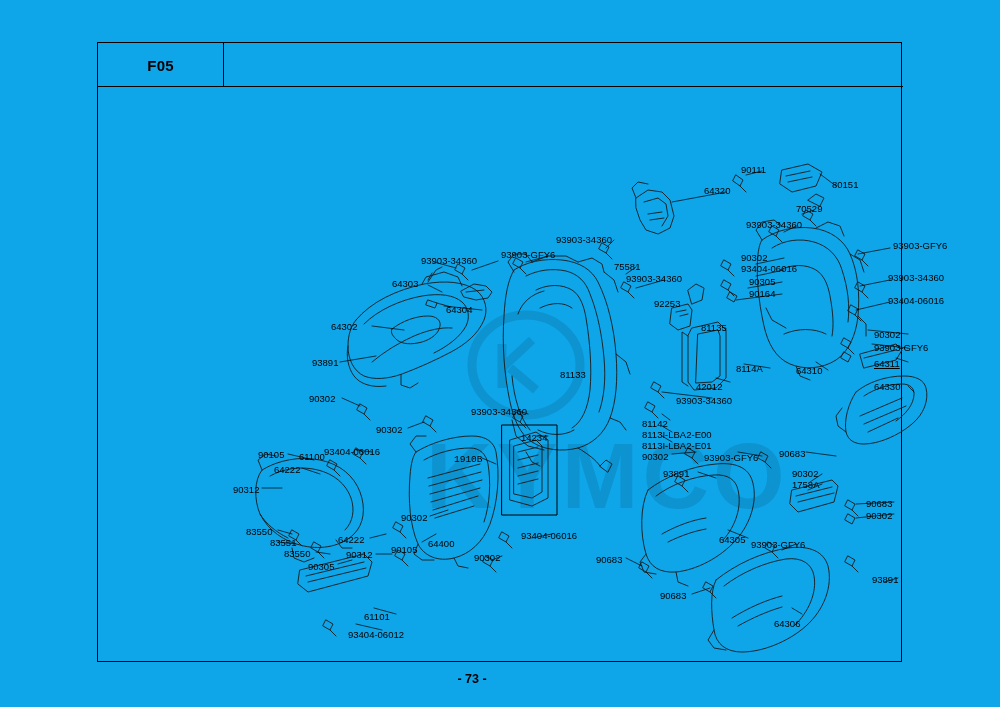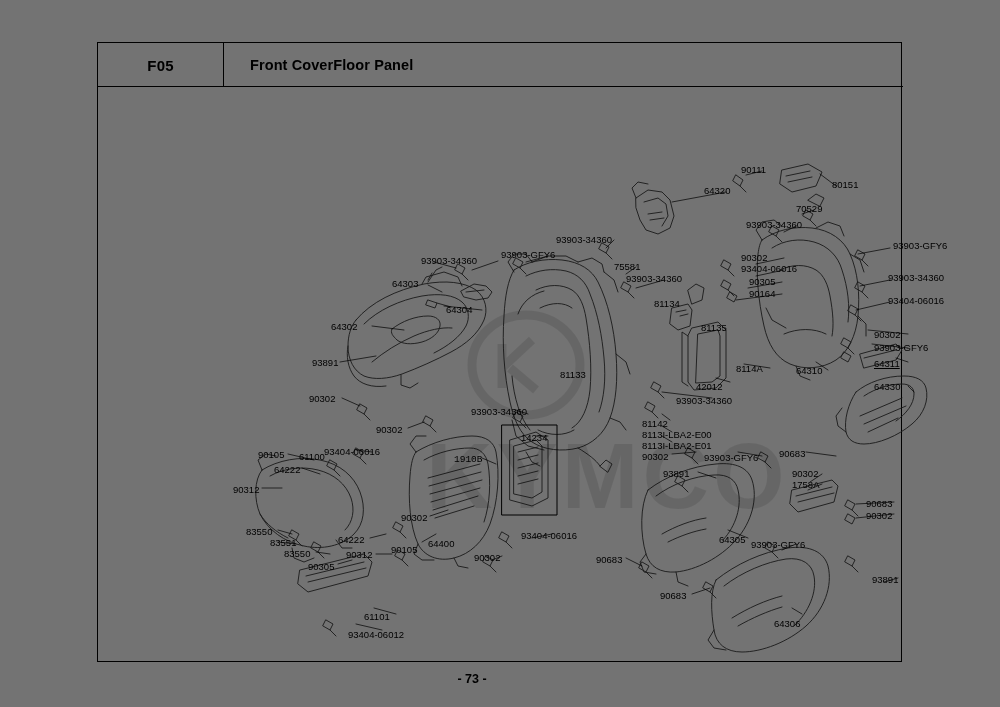--- a/index.html
+++ b/index.html
@@ -12,21 +12,21 @@
     height: 707px;
     font-family: "Liberation Sans", sans-serif;
     position: relative;
     overflow: hidden;
   }
   #page {
     position: absolute;
     left: 0; top: 0;
     width: 1000px;
     height: 707px;
-    background: #737373;
+    background: #0ea5e9;
   }
   
   .frame {
     position: absolute;
     left: 97px;
     top: 42px;
     width: 805px;
     height: 620px;
     border: 1px solid #000;
     box-sizing: border-box;
@@ -105,21 +105,20 @@
 </head>
 <body>
 
 <div id="page">
 
   <div class="frame">
     <div class="header-bar">
       <div class="header-code-cell">
         <span class="header-code">F05</span>
       </div>
-      <div class="header-title">Front CoverFloor Panel</div>
     </div>
 
     <div id="canvas">
       <svg width="803" height="574" viewBox="0 0 803 574">
         <g fill="none" stroke="#1a1a1a" stroke-width="0.9" stroke-linejoin="round" stroke-linecap="round">
 
           <path d="M160 190 C175 172 200 160 228 154 C250 150 268 152 280 160
                    C290 168 292 180 288 190 C282 204 270 214 255 222
                    C240 230 222 238 206 244 C192 249 178 250 168 246
                    C158 241 152 230 152 216 C152 205 155 196 160 190 Z"></path>
@@ -445,21 +444,21 @@
           <div class="lbl" style="left: 692px; top: 142px;">93903-34360</div>
           <div class="lbl" style="left: 305px; top: 119px;">93903-GFY6</div>
           <div class="lbl" style="left: 418px; top: 131px;">75581</div>
           <div class="lbl" style="left: 225px; top: 125px;">93903-34360</div>
           <div class="lbl" style="left: 553px; top: 146px;">90305</div>
           <div class="lbl" style="left: 692px; top: 165px;">93404-06016</div>
           <div class="lbl" style="left: 430px; top: 143px;">93903-34360</div>
           <div class="lbl" style="left: 553px; top: 158px;">90164</div>
           <div class="lbl" style="left: 196px; top: 148px;">64303</div>
           <div class="lbl" style="left: 250px; top: 174px;">64304</div>
-          <div class="lbl" style="left: 458px; top: 168px;">81134</div>
+          <div class="lbl" style="left: 458px; top: 168px;">92253</div>
           <div class="lbl" style="left: 505px; top: 192px;">81135</div>
           <div class="lbl" style="left: 135px; top: 191px;">64302</div>
           <div class="lbl" style="left: 678px; top: 199px;">90302</div>
           <div class="lbl" style="left: 678px; top: 212px;">93903-GFY6</div>
           <div class="lbl" style="left: 116px; top: 227px;">93891</div>
           <div class="lbl" style="left: 540px; top: 233px;">8114A</div>
           <div class="lbl" style="left: 600px; top: 235px;">64310</div>
           <div class="lbl" style="left: 678px; top: 228px; text-decoration: underline;">64311</div>
           <div class="lbl" style="left: 364px; top: 239px;">81133</div>
           <div class="lbl" style="left: 500px; top: 251px;">42012</div>

